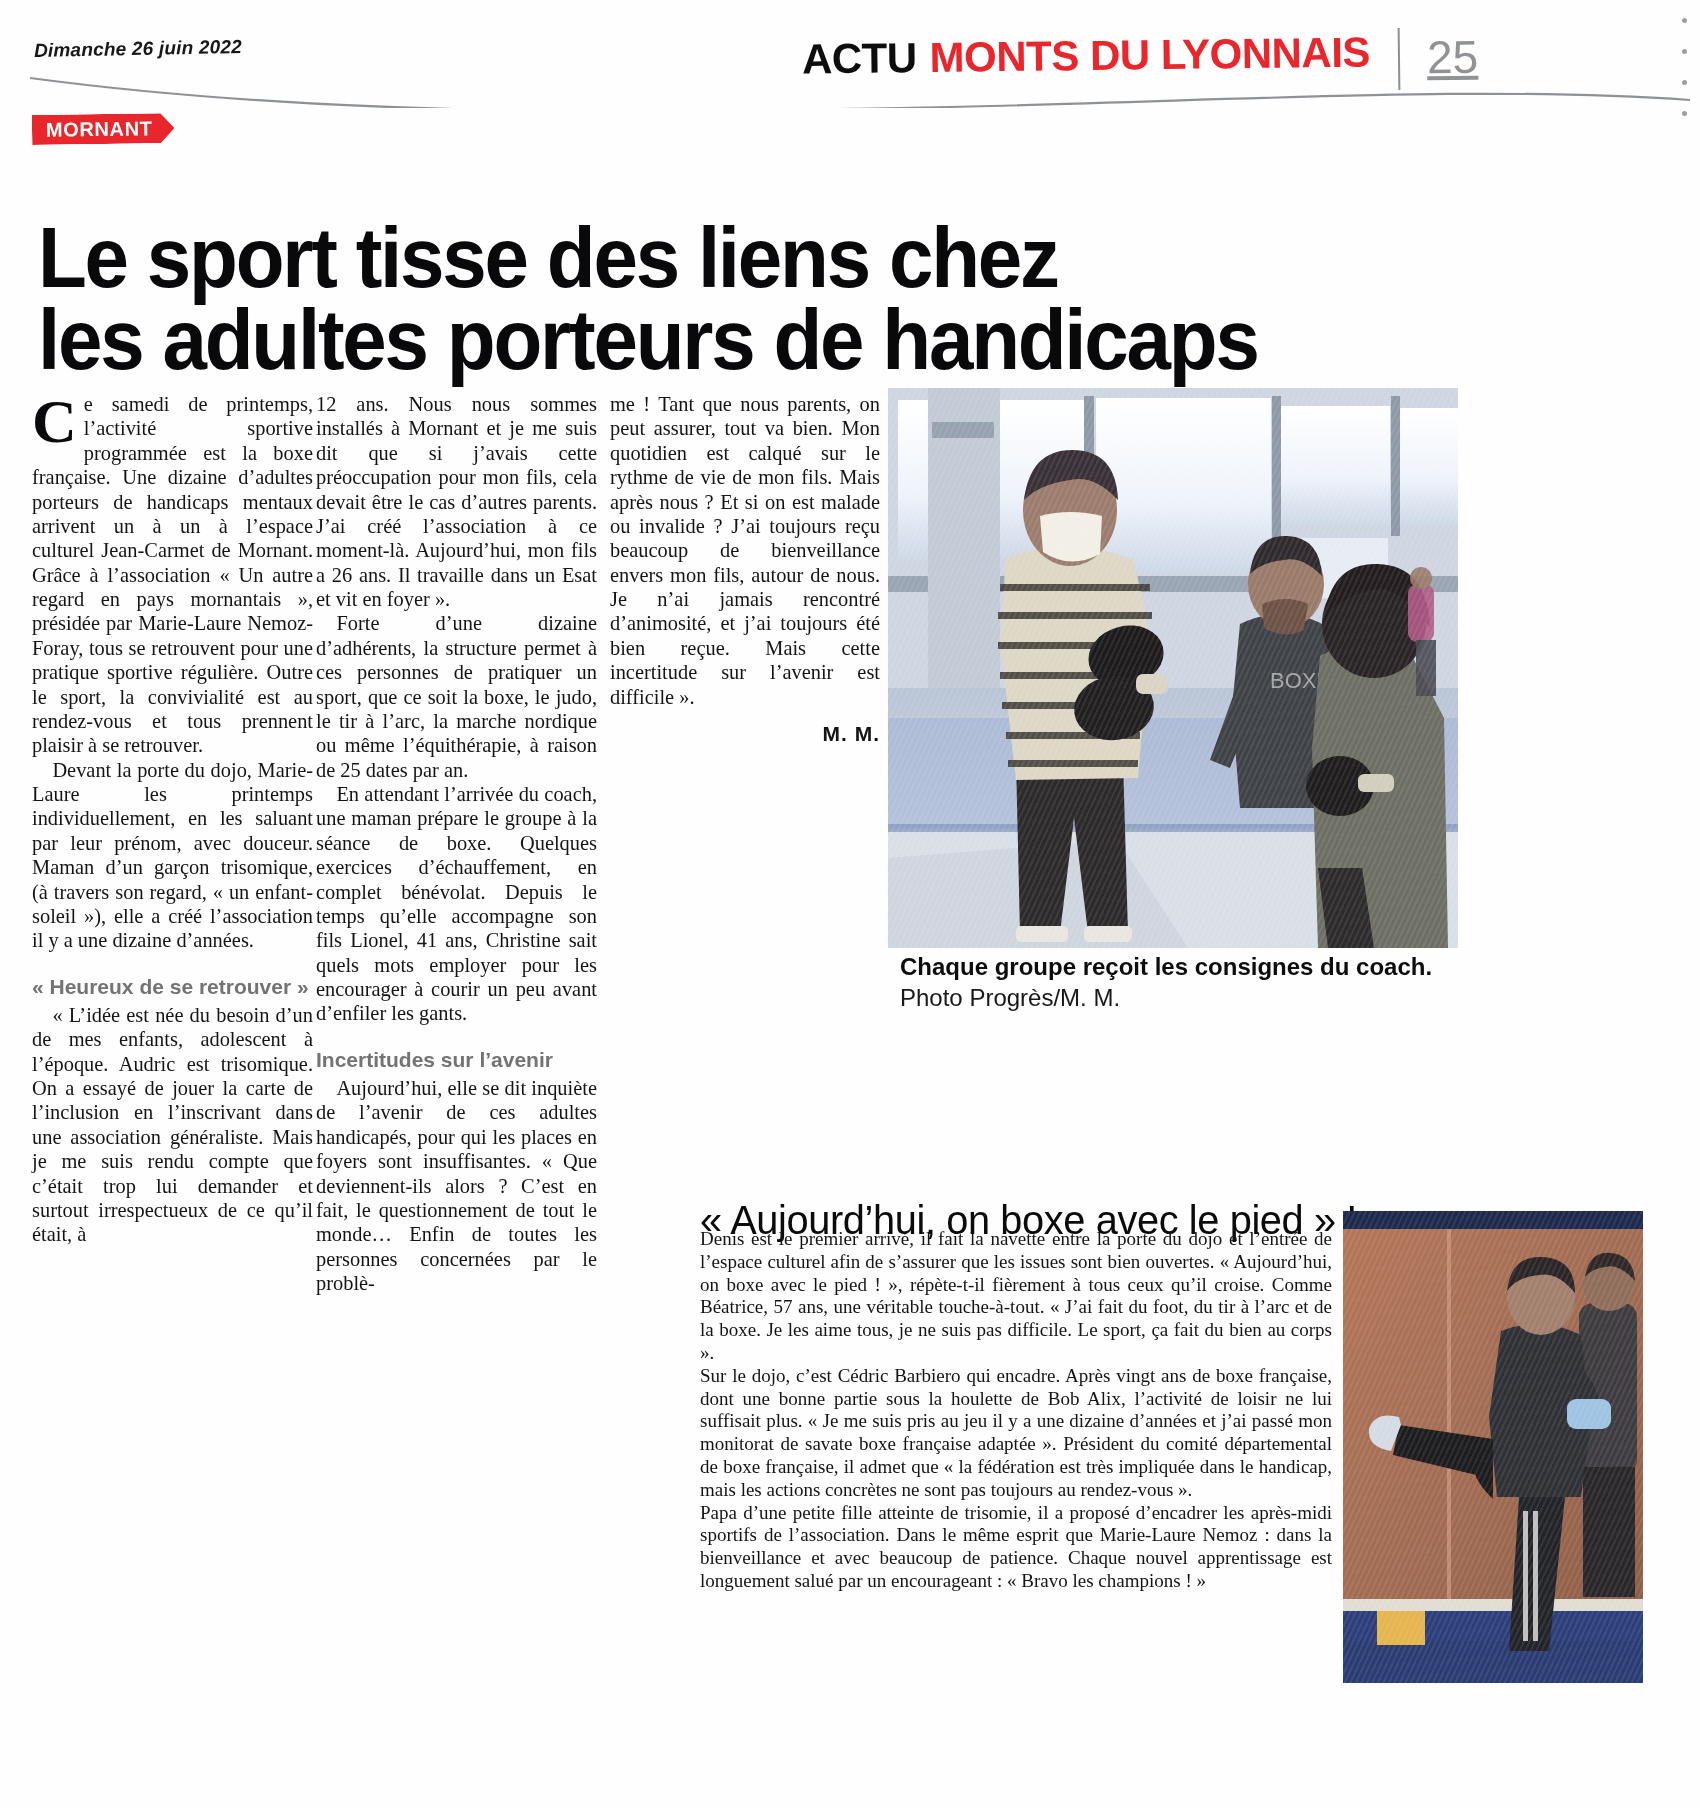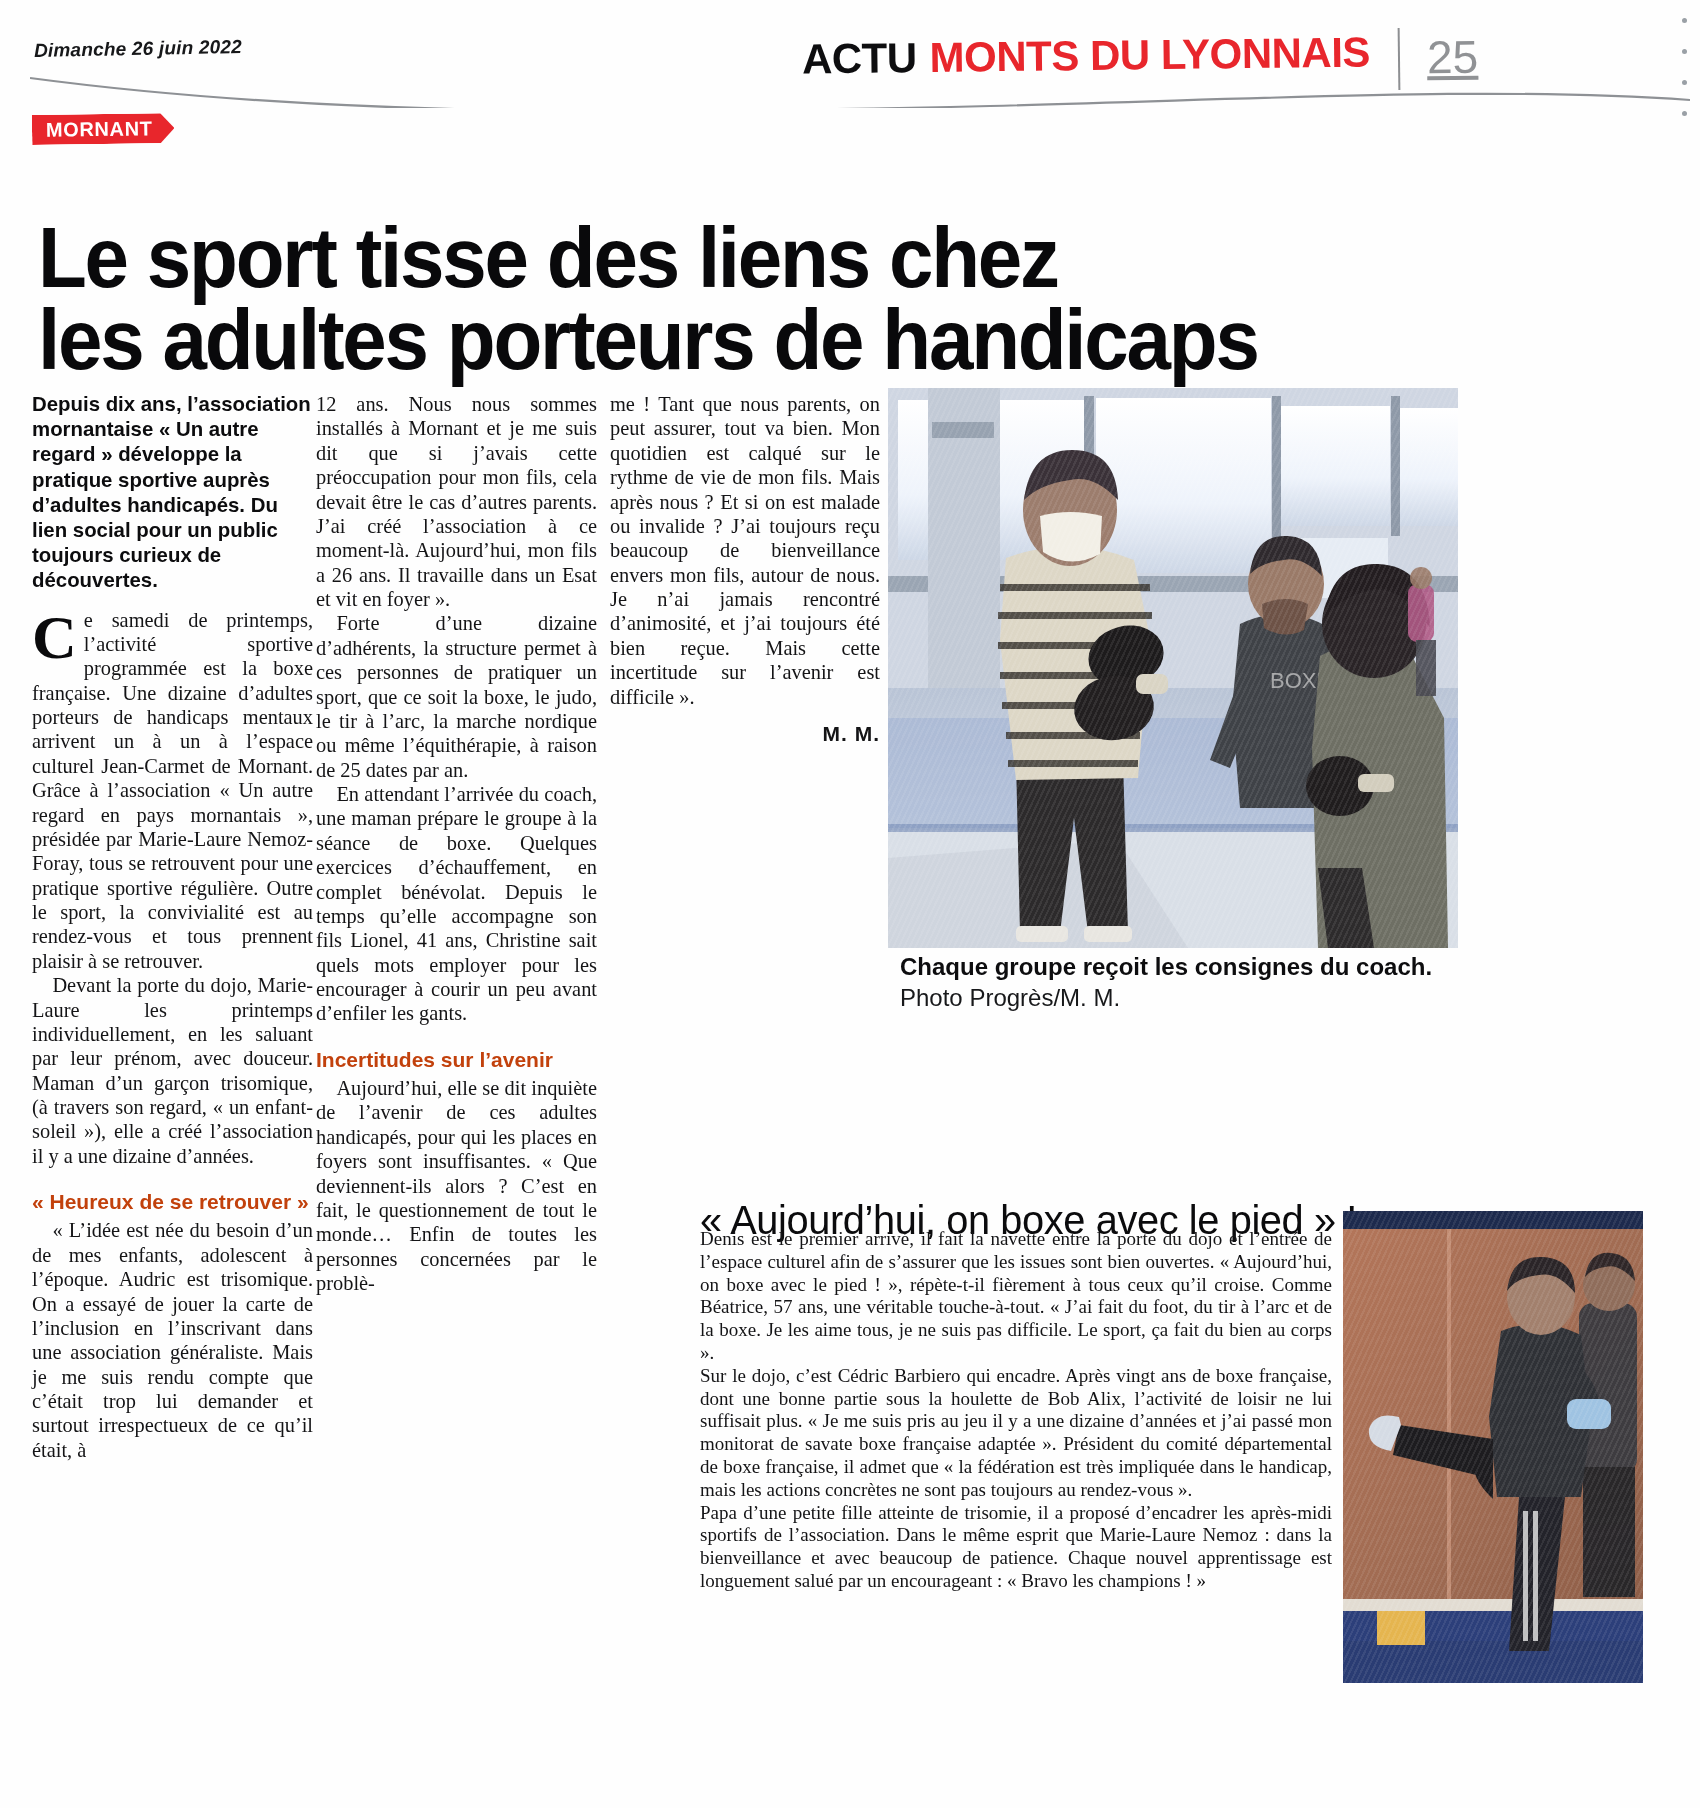--- a/index.html
+++ b/index.html
@@ -163,21 +163,21 @@
     color: #0a0a0c;
   }
 
   .subhead {
     font-family: "Liberation Sans", sans-serif;
     font-weight: bold;
     font-size: 21px;
     line-height: 1.16;
     text-align: left;
     text-indent: 0 !important;
-    color: #c2410c;
+    color: #737373;
     margin-top: 22px !important;
     margin-bottom: 4px !important;
   }
 
   .signature {
     font-family: "Liberation Sans", sans-serif;
     font-weight: bold;
     font-size: 21px;
     text-align: right;
     text-indent: 0 !important;
@@ -276,21 +276,20 @@
   </div>
 
   <div class="kicker">MORNANT</div>
 
   <h1 class="headline">
     <span class="l1">Le sport tisse des liens chez</span>
     <span class="l2">les adultes porteurs de handicaps</span>
   </h1>
 
   <div class="col" id="col1">
-    <p class="lead">Depuis dix ans, l’association mornantaise « Un autre regard » développe la pratique sportive auprès d’adultes handicapés. Du lien social pour un public toujours curieux de découvertes.</p>
     <p class="dropcap-p"><span class="dropcap">C</span><span>e samedi de printemps, l’activité sportive programmée est la boxe française. Une dizaine d’adultes porteurs de handicaps mentaux arrivent un à un à l’espace culturel Jean-Carmet de Mornant. Grâce à l’association « Un autre regard en pays mornantais », présidée par Marie-Laure Nemoz-Foray, tous se retrouvent pour une pratique sportive régulière. Outre le sport, la convivialité est au rendez-vous et tous prennent plaisir à se retrouver.</span></p>
     <p>Devant la porte du dojo, Marie-Laure les printemps individuellement, en les saluant par leur prénom, avec douceur. Maman d’un garçon trisomique, (à travers son regard, « un enfant-soleil »), elle a créé l’association il y a une dizaine d’années.</p>
     <p class="subhead">« Heureux de se retrouver »</p>
     <p>« L’idée est née du besoin d’un de mes enfants, adolescent à l’époque. Audric est trisomique. On a essayé de jouer la carte de l’inclusion en l’inscrivant dans une association généraliste. Mais je me suis rendu compte que c’était trop lui demander et surtout irrespectueux de ce qu’il était, à</p>
   </div>
 
   <div class="col" id="col2">
     <p class="noind">12 ans. Nous nous sommes installés à Mornant et je me suis dit que si j’avais cette préoccupation pour mon fils, cela devait être le cas d’autres parents. J’ai créé l’association à ce moment-là. Aujourd’hui, mon fils a 26 ans. Il travaille dans un Esat et vit en foyer ».</p>
     <p>Forte d’une dizaine d’adhérents, la structure permet à ces personnes de pratiquer un sport, que ce soit la boxe, le judo, le tir à l’arc, la marche nordique ou même l’équithérapie, à raison de 25 dates par an.</p>
     <p>En attendant l’arrivée du coach, une maman prépare le groupe à la séance de boxe. Quelques exercices d’échauffement, en complet bénévolat. Depuis le temps qu’elle accompagne son fils Lionel, 41 ans, Christine sait quels mots employer pour les encourager à courir un peu avant d’enfiler les gants.</p>

